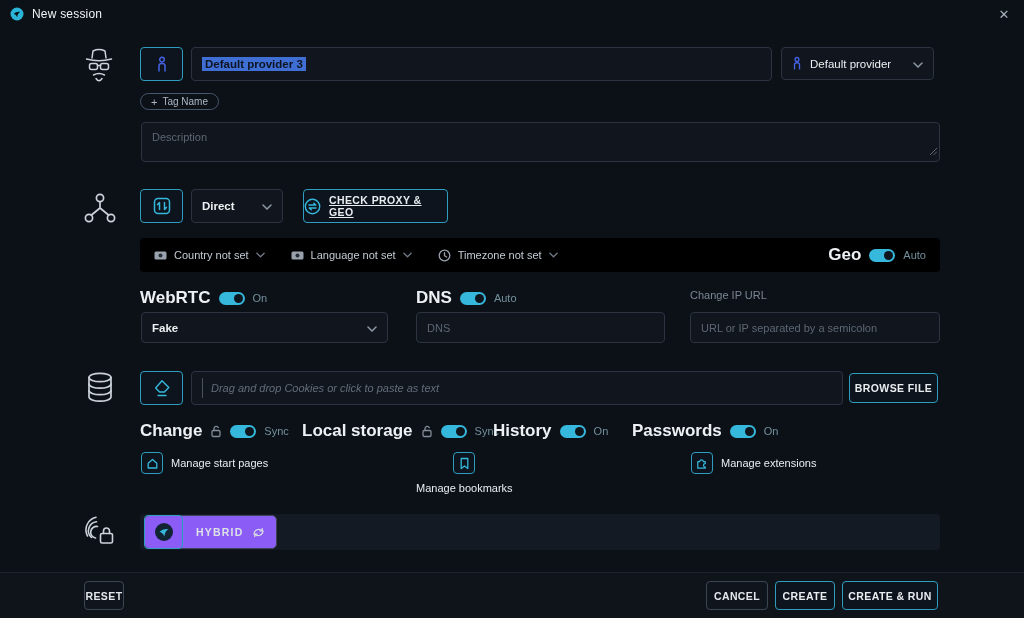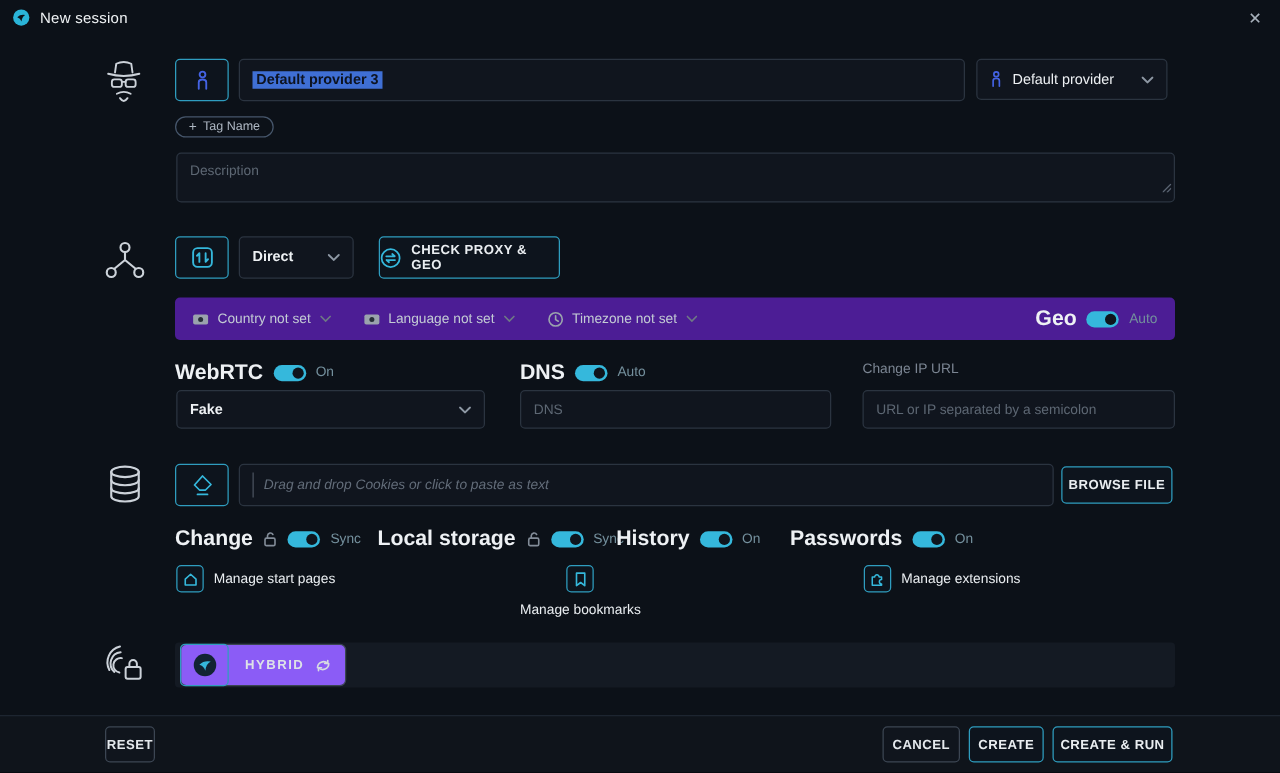--- a/index.html
+++ b/index.html
@@ -22,21 +22,21 @@
   .dropdown { cursor:pointer; font-size:11.5px; color:#edf0f3; }
   .chev { margin-left:auto; flex:0 0 auto; }
   input.raw, textarea.raw { background:#10151e; border:1px solid #2b3440; border-radius:4px;
     color:#e8ebee; font-size:11px; font-family:"Liberation Sans", sans-serif; padding:8px 10px;
     outline:none; resize:none; width:100%; height:100%; }
   input.raw::placeholder, textarea.raw::placeholder { color:#5d6773; }
   .sel-text { background:#3f6fd4; color:#0d1320; font-size:11.5px; font-weight:700; padding:1px 3px; }
   .pill { border:1px solid #46566b; border-radius:10px; background:transparent;
     color:#aeb7c2; font-size:10px; display:flex; align-items:center; gap:5px;
     padding:0 10px; cursor:pointer; }
-  .row-strip { background:#4c1d95; border-radius:4px; display:flex; align-items:center; }
+  .row-strip { background:#000000; border-radius:4px; display:flex; align-items:center; }
   .strip-item { display:flex; align-items:center; gap:7px; color:#c3cbd4; font-size:11px; cursor:pointer; }
   .toggle { width:26px; height:13px; border-radius:7px; background:#35b8dc; position:relative;
     flex:0 0 auto; cursor:pointer; }
   .toggle::after { content:""; position:absolute; right:2px; top:2px; width:9px; height:9px;
     border-radius:50%; background:#0f151d; }
   .tglrow { display:flex; align-items:center; gap:8px; }
   .tlabel { font-size:17px; font-weight:700; color:#eef1f4; }
   .tstate { font-size:11px; color:#74909d; }
   .cyan-btn { border:1px solid #2f9dbf; border-radius:4px; background:#0d141d;
     color:#e9edf0; font-size:10.5px; letter-spacing:.4px; display:flex; align-items:center;
@@ -152,21 +152,21 @@
 
   <div class="field dropdown abs" style="left:191px; top:189px; width:92px; height:34px;">
     <span style="font-weight:600;">Direct</span>
     <span class="chev">
       <svg width="10" height="6" viewBox="0 0 10 6" fill="none" stroke="#8d97a3" stroke-width="1.5" stroke-linecap="round">
           <polyline points="1,1 5,5 9,1"></polyline>
         </svg>
     </span>
   </div>
 
-  <div class="cyan-btn abs" style="left:303px; top:189px; width:145px; height:34px;">
+  <div class="cyan-btn abs" style="left:303px; top:189px; width:145px; height:34px;text-decoration:underline;">
     <span style="display:flex;">
       <svg width="17" height="17" viewBox="0 0 17 17" fill="none" stroke="#35b8dc" stroke-width="1.4" stroke-linecap="round" stroke-linejoin="round">
         <circle cx="8.5" cy="8.5" r="7.2"></circle>
         <path d="M5,7 h6.5 M9.8,5.2 L11.8,7 M12,10 h-6.5 M7.2,11.8 L5.2,10"></path>
       </svg>
     </span>
     <span>CHECK PROXY &amp; GEO</span>
   </div>
 
   <div class="row-strip abs" style="left:140px; top:238px; width:800px; height:34px; padding:0 14px;">

